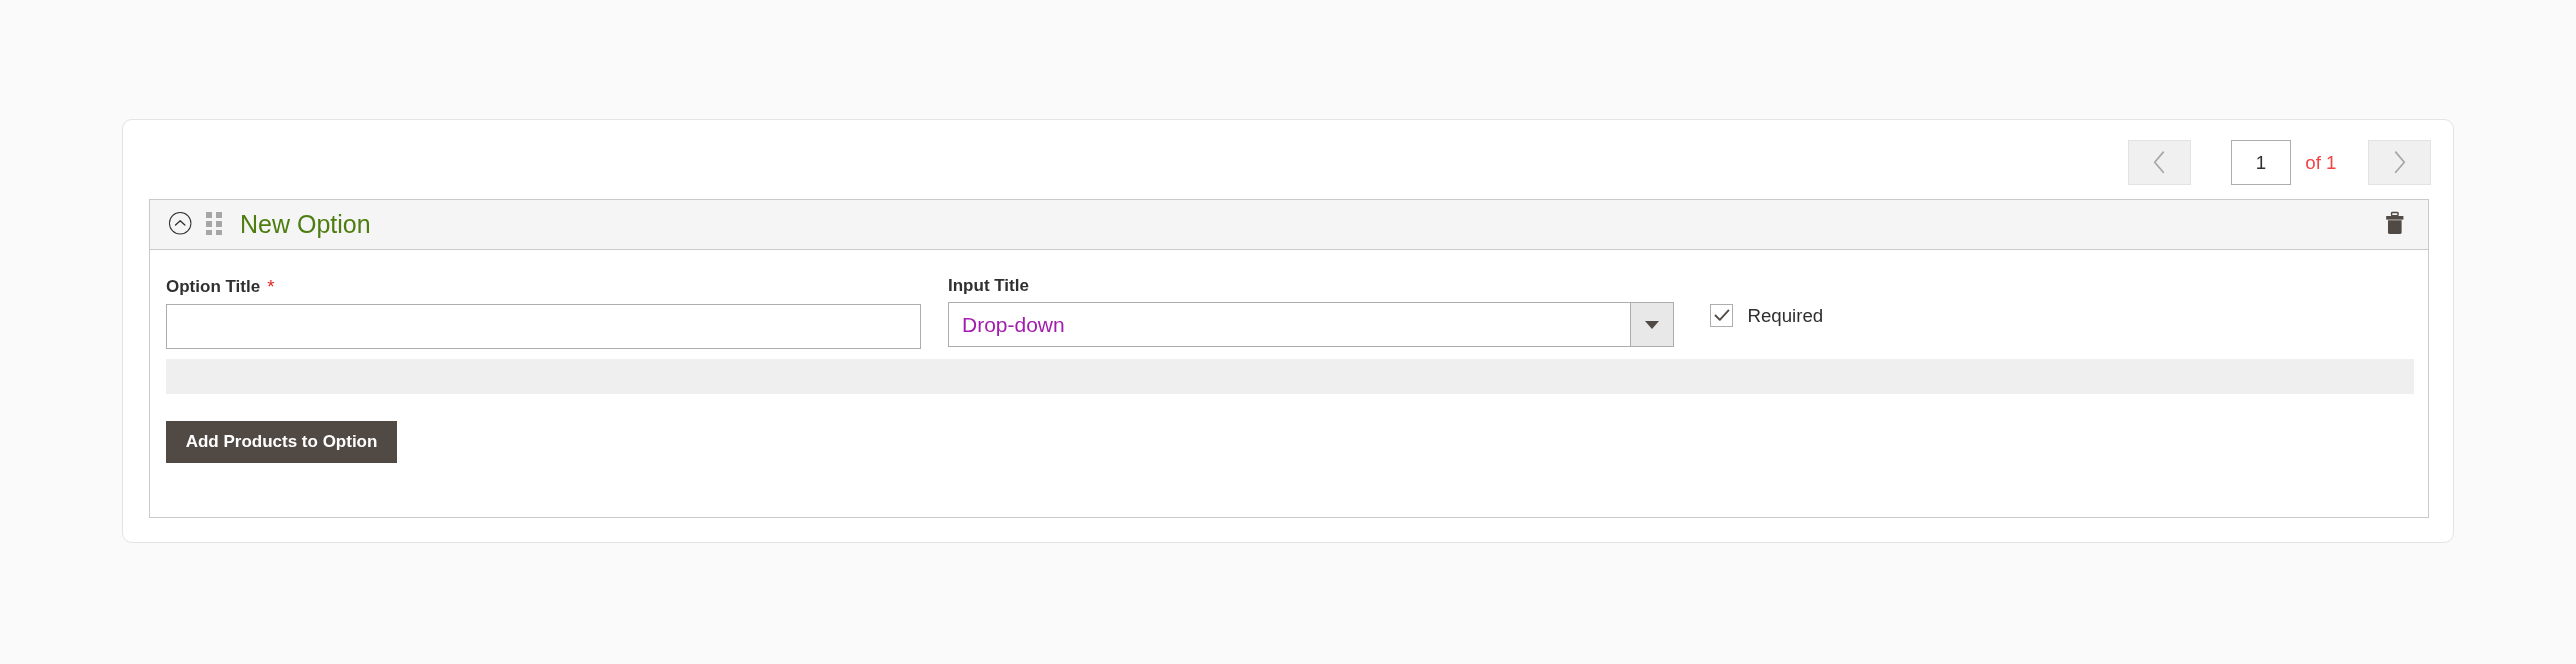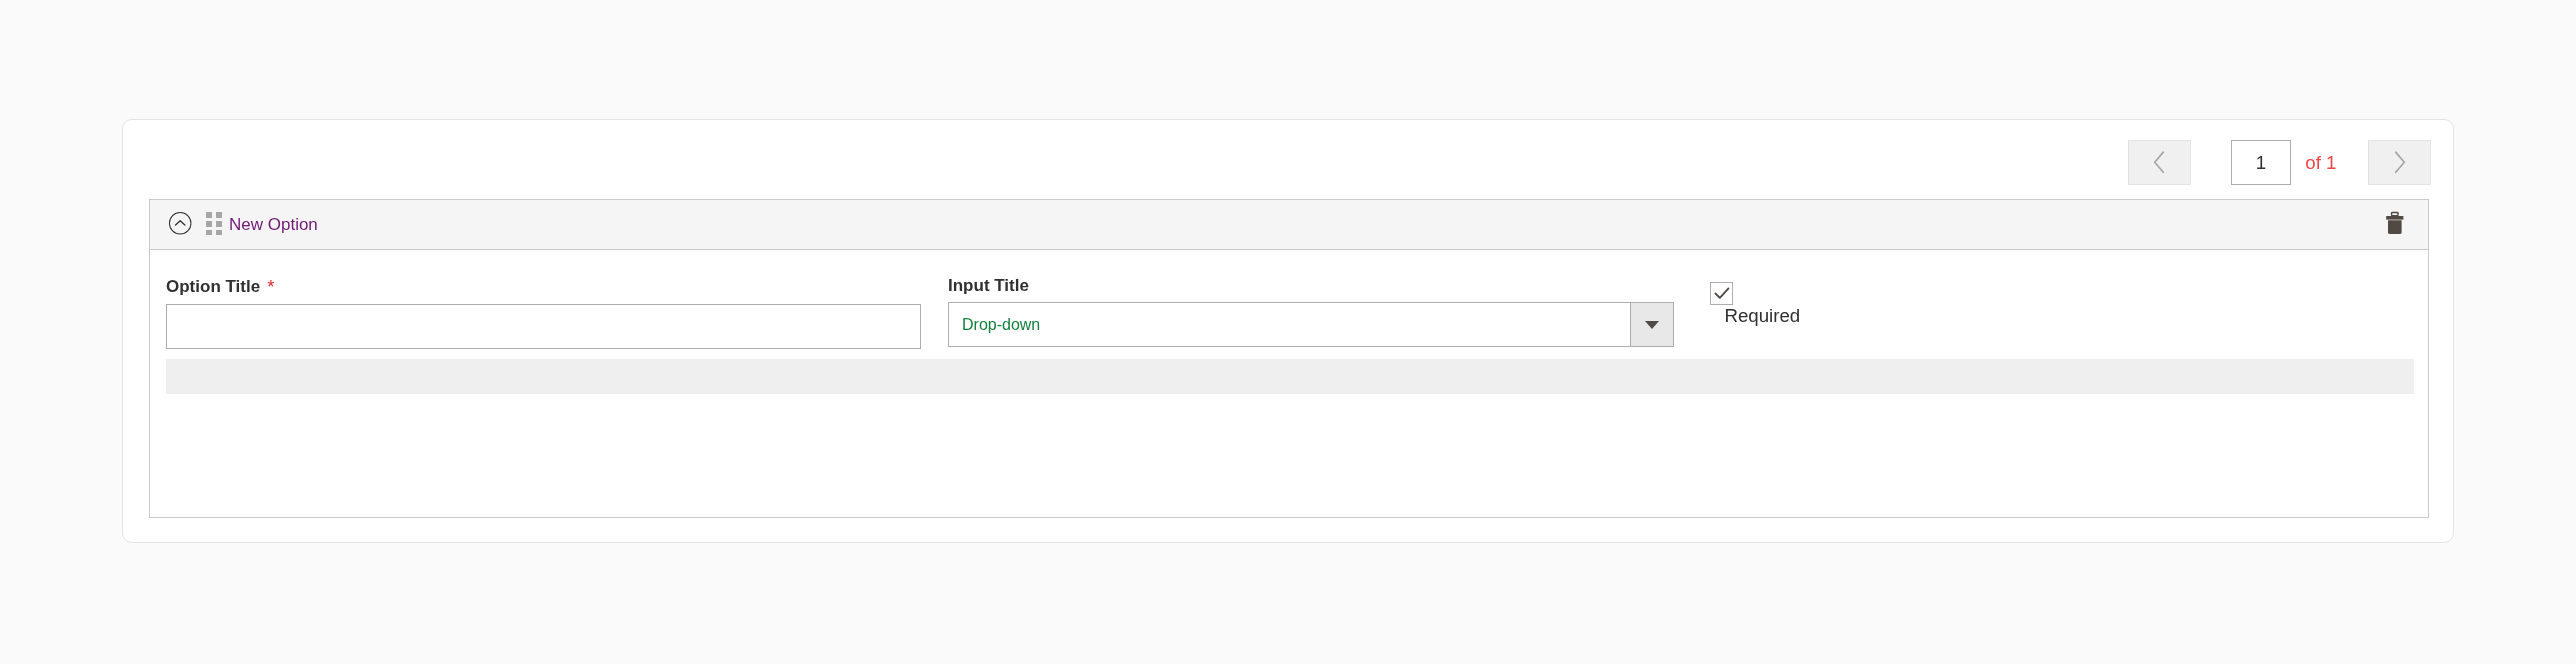--- a/index.html
+++ b/index.html
@@ -111,23 +111,23 @@
     gap: 2.9px 4.3px;
     cursor: move;
   }
   .drag-handle i {
     display: block;
     width: 5.8px;
     height: 5.8px;
     background: #a6a6a6;
   }
   .option-title-text {
-    margin-left: 7px;
-    font-size: 17px;
-    color: #701a75;
+    margin-left: 18px;
+    font-size: 25px;
+    color: #4d7c0f;
     white-space: nowrap;
   }
   .delete-btn {
     position: absolute;
     right: 17px;
     top: 50%;
     transform: translateY(-50%);
     width: 32px;
     height: 32px;
     display: flex;
@@ -181,22 +181,22 @@
     width: 726px;
     height: 45px;
     border: 0.7px solid #adadad;
     box-sizing: border-box;
     background: #ffffff;
     display: flex;
     align-items: center;
     cursor: pointer;
   }
   .select-value {
-    font-size: 16px;
-    color: #15803d;
+    font-size: 21px;
+    color: #a21caf;
     padding-left: 13px;
     white-space: nowrap;
   }
   .select-arrow {
     position: absolute;
     right: 0;
     top: 0;
     width: 42px;
     height: 43px;
     background: #e8e8e8;
@@ -207,23 +207,23 @@
   }
   .select-arrow span {
     width: 0; height: 0;
     border-left: 7.2px solid transparent;
     border-right: 7.2px solid transparent;
     border-top: 8px solid #514943;
   }
 
   .required-group {
     left: 1560px;
-    top: 32px;
-    display: flex;
-    flex-direction: column;
+    top: 54px;
+    display: flex;
+    align-items: center;
   }
   .checkbox {
     width: 23px;
     height: 23px;
     border: 0.7px solid #adadad;
     background: #ffffff;
     box-sizing: border-box;
     display: flex;
     align-items: center;
     justify-content: center;
@@ -347,17 +347,18 @@
             <svg width="16" height="13" viewBox="0 0 22 18" fill="none">
               <path d="M2 9 L8 15 L20 2" stroke="#514943" stroke-width="2.6" stroke-linecap="round" stroke-linejoin="round"></path>
             </svg>
           </span>
         </div>
         <span class="checkbox-label">Required</span>
       </div>
 
       <div class="grid-strip"></div>
 
+      <button class="add-products-btn">Add Products to Option</button>
 
     </div>
   </div>
 </div>
 
 
 </body></html>

